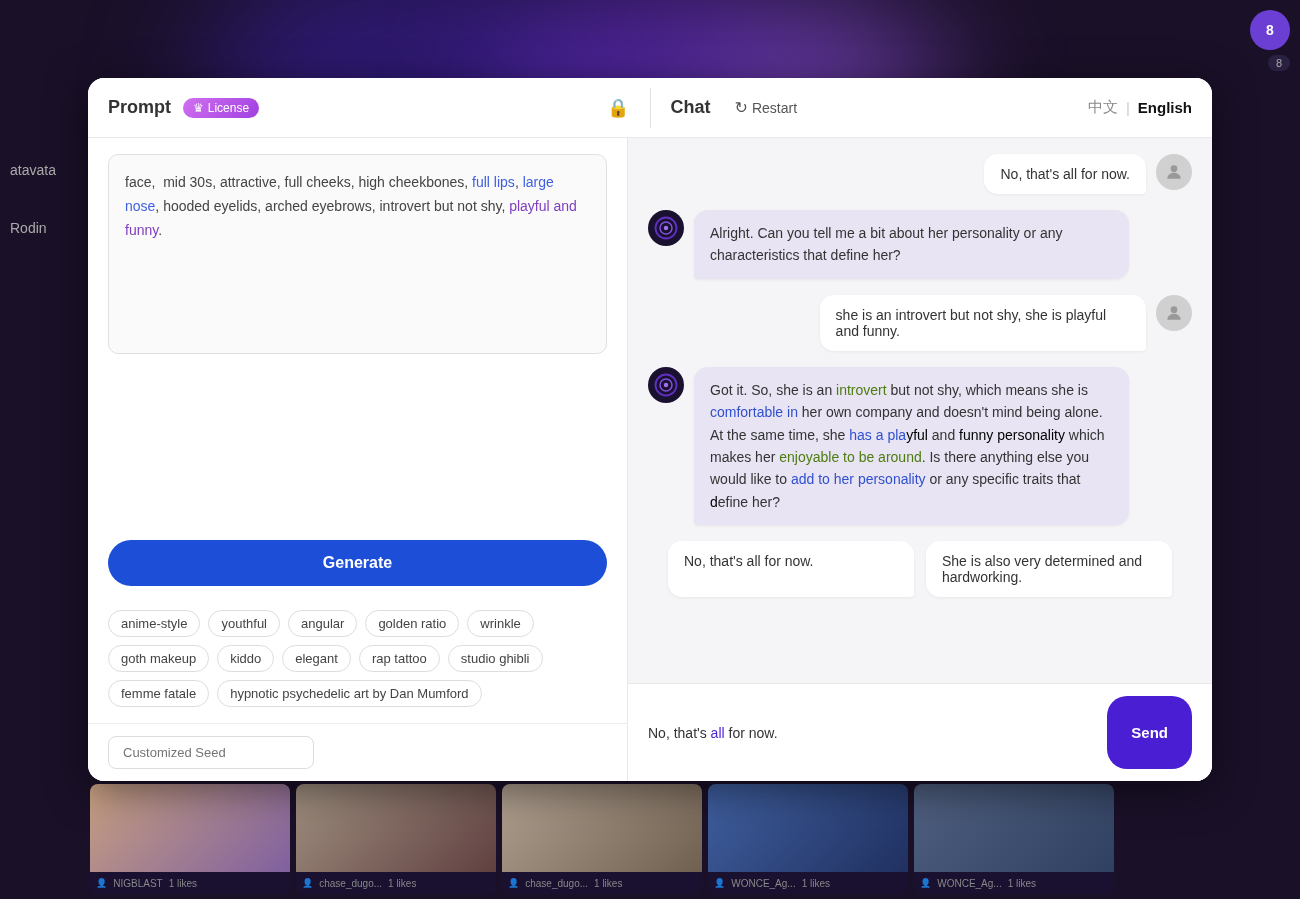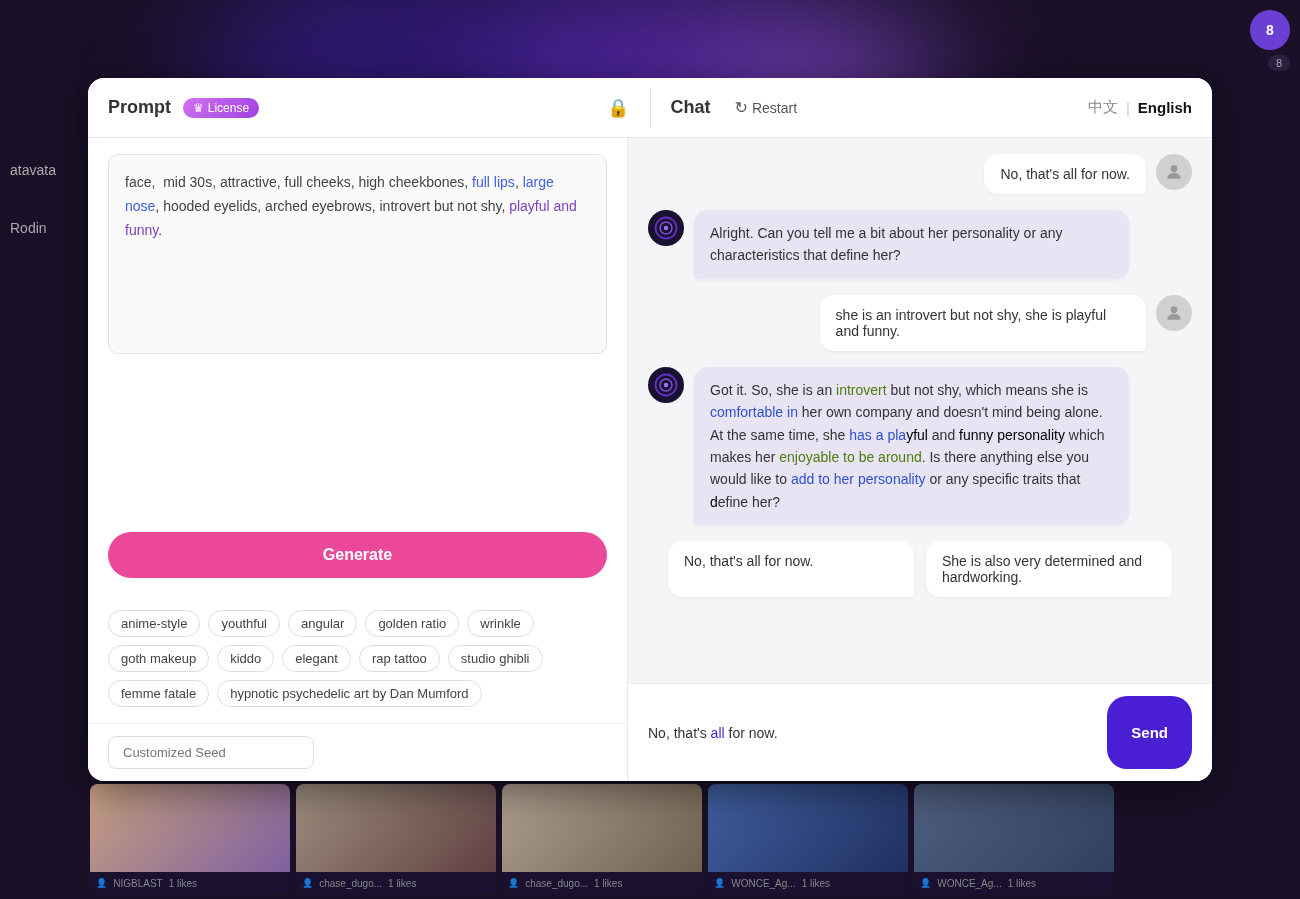--- a/index.html
+++ b/index.html
@@ -230,22 +230,22 @@
       border-radius: 10px;
       padding: 16px;
       font-size: 14px;
       line-height: 1.7;
       color: #444;
       background: #fafafa;
       word-wrap: break-word;
     }
 
     .generate-btn {
-      margin: 0 20px 32px;
-      background: #ec4899;
+      margin: 0 20px 24px;
+      background: #1d4ed8;
       color: white;
       border: none;
       border-radius: 30px;
       padding: 14px;
       font-size: 16px;
       font-weight: 600;
       cursor: pointer;
       width: calc(100% - 40px);
     }
 

